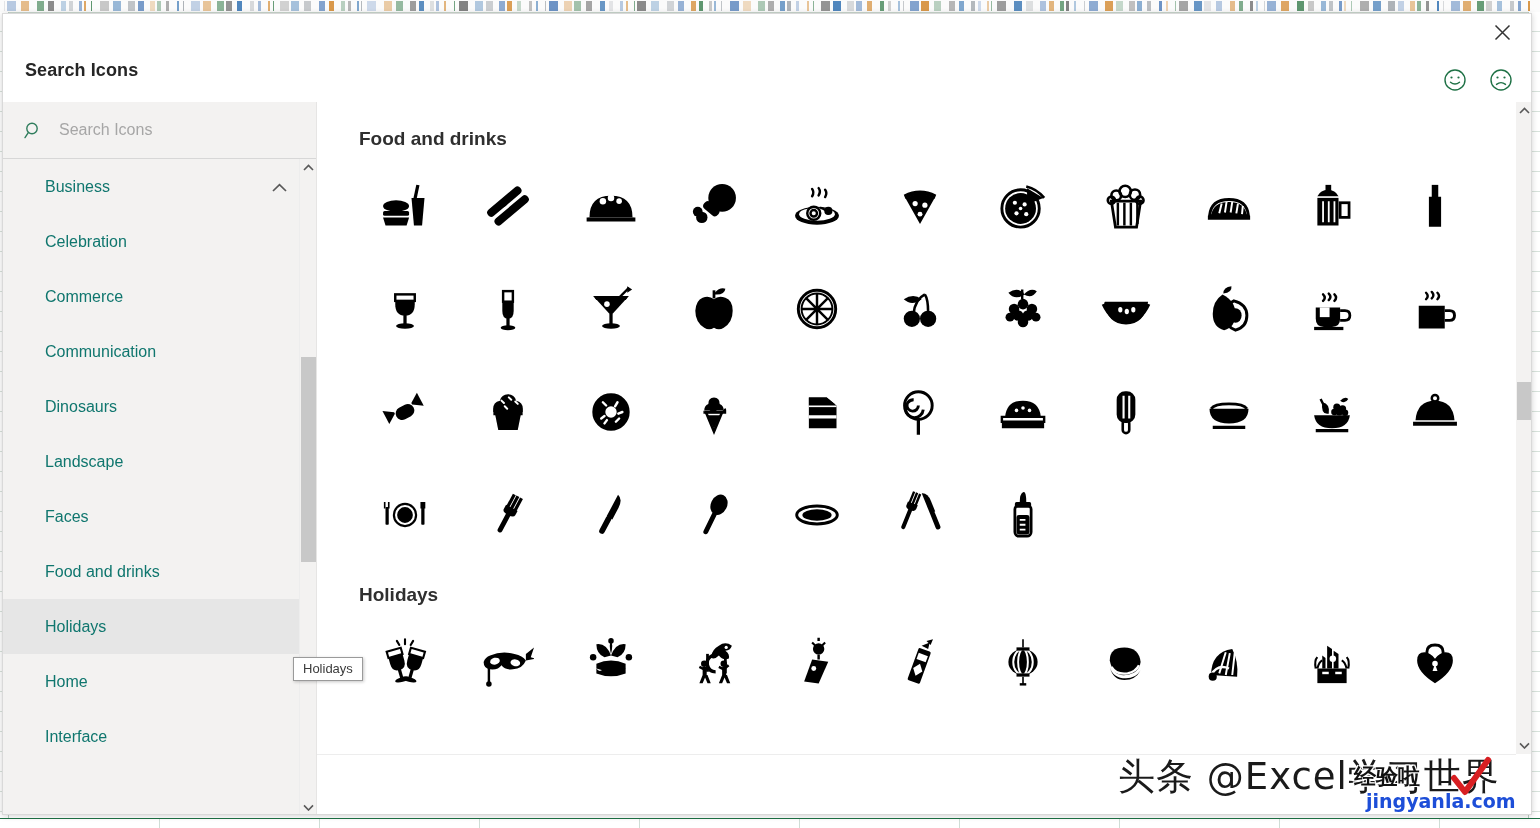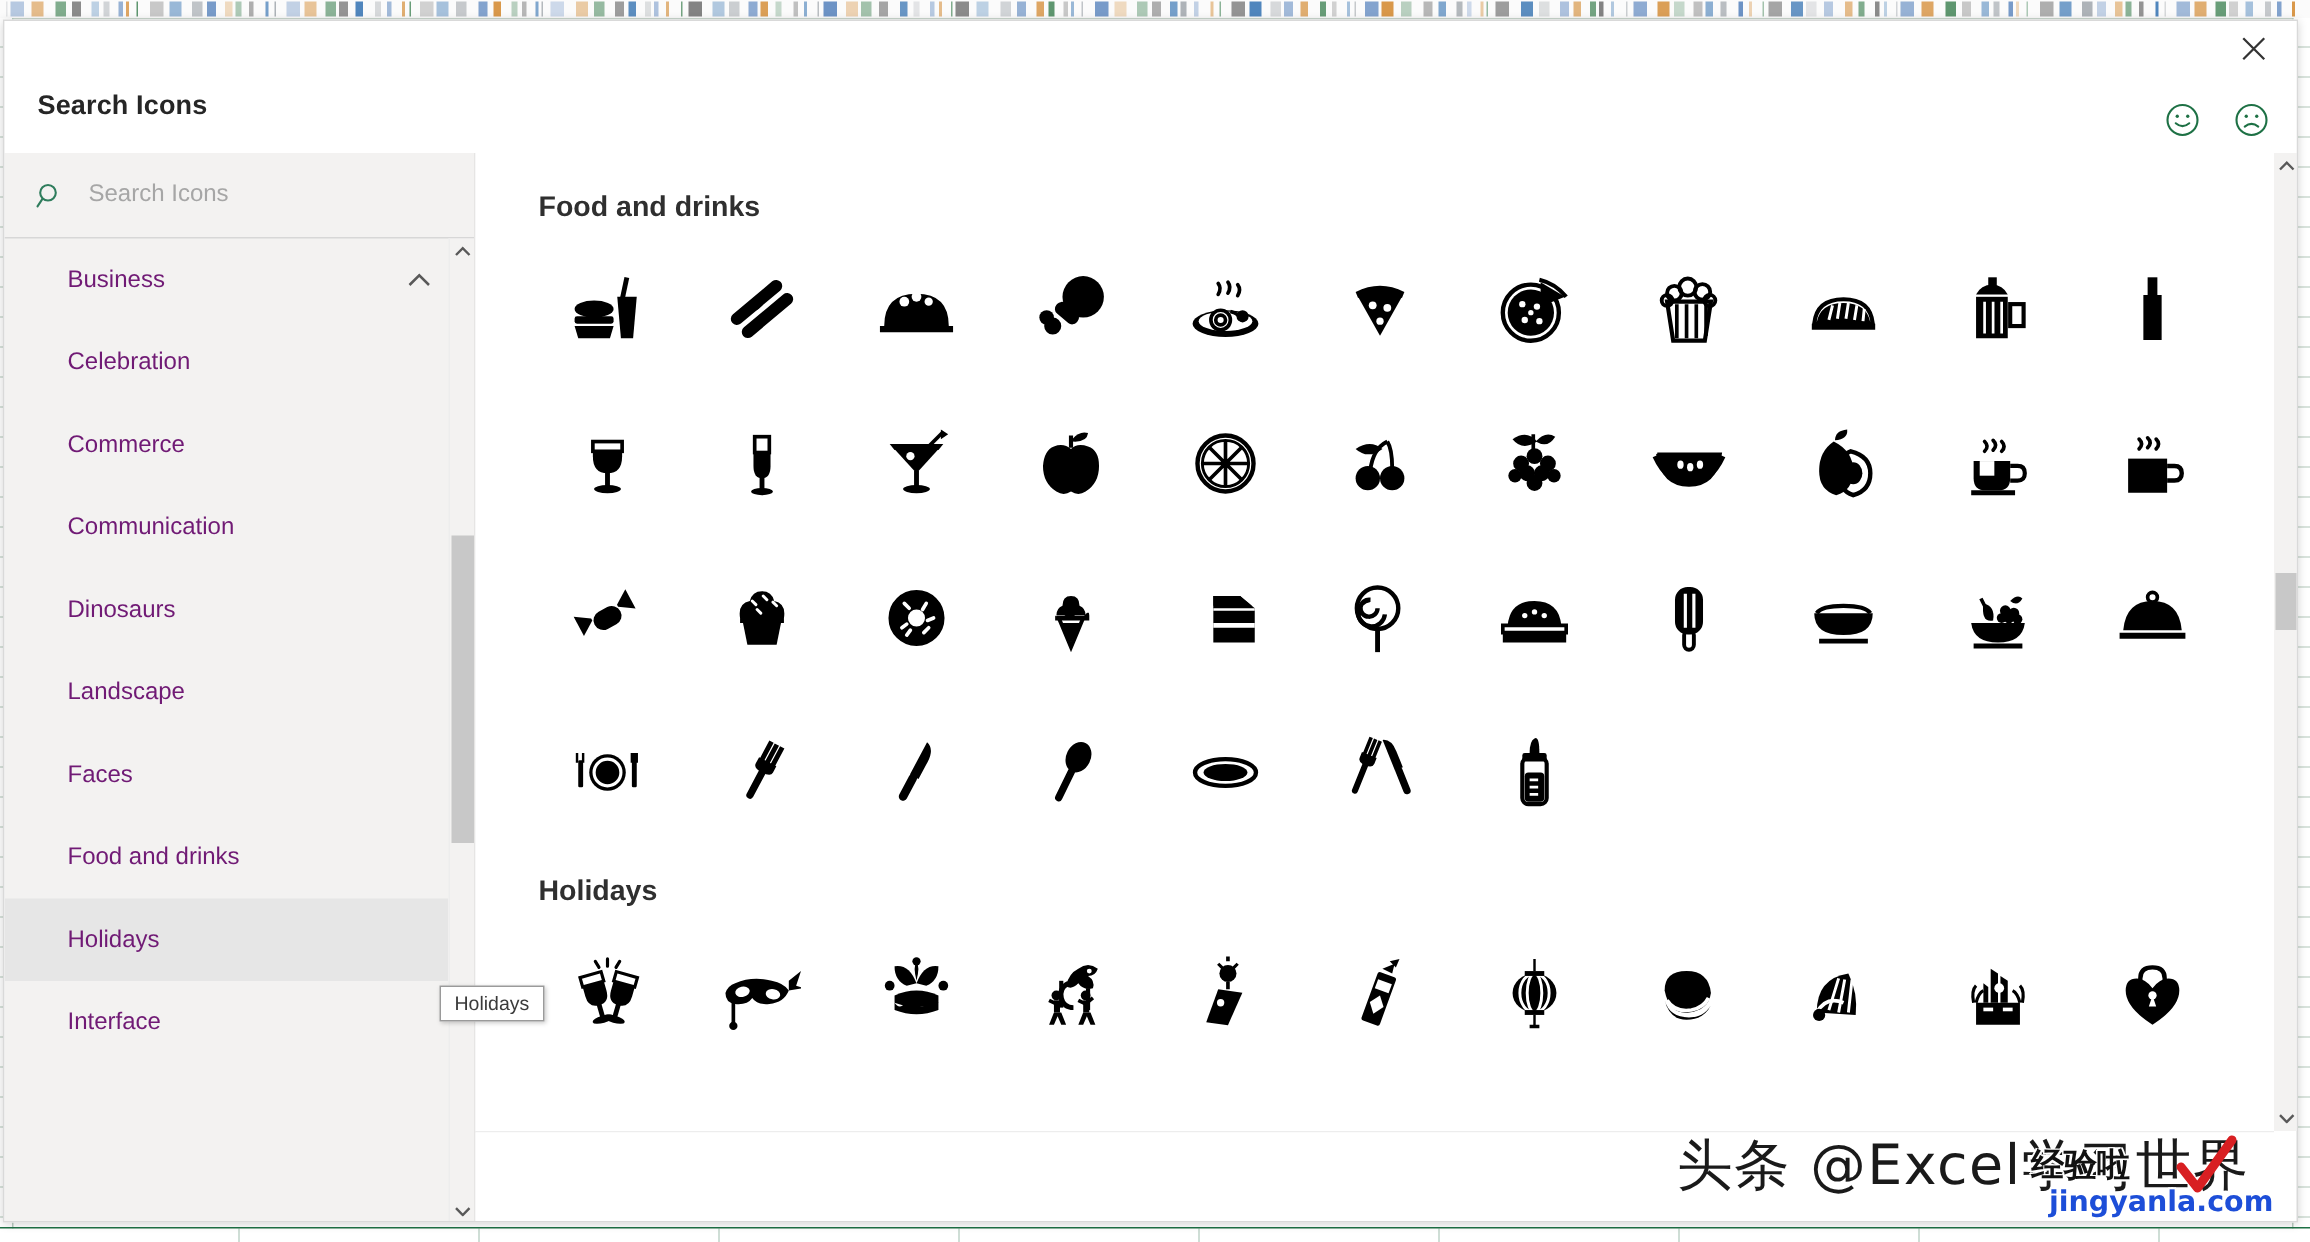--- a/index.html
+++ b/index.html
@@ -78,21 +78,21 @@
     width:210px;
   }
   #search-input::placeholder{color:#a6a6a6;}
 
   #cat-list{
     position:absolute;left:0;top:57px;width:296px;height:657px;
     overflow:hidden;
   }
   .cat-item{
     height:55px;display:flex;align-items:center;
-    font-size:16px;color:#701a75;cursor:pointer;
+    font-size:16px;color:#0f766e;cursor:pointer;
     box-sizing:border-box;padding-left:42px;
     position:relative;
   }
   .cat-item.selected{background:#e6e6e6;}
   .chev{
     position:absolute;right:12px;top:50%;transform:translateY(-50%);
     display:block;
   }
 
   
@@ -410,20 +410,23 @@
         <div class="cat-item">
           <span>Faces</span>
         </div>
         <div class="cat-item">
           <span>Food and drinks</span>
         </div>
         <div class="cat-item selected">
           <span>Holidays</span>
         </div>
         <div class="cat-item">
+          <span>Home</span>
+        </div>
+        <div class="cat-item">
           <span>Interface</span>
         </div>
       </div>
 
     <div id="left-scroll">
       <div class="sb-arrow" id="left-sb-up">
         <svg width="11" height="7" viewBox="0 0 11 7">
           <path d="M1 6 L5.5 1.4 L10 6" fill="none" stroke="#595959" stroke-width="1.6"></path>
         </svg>
       </div>

